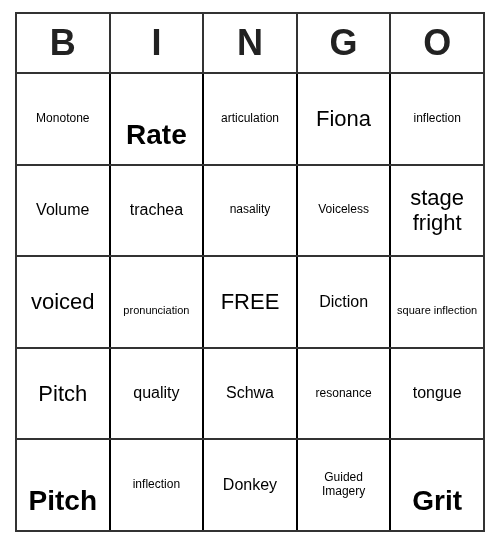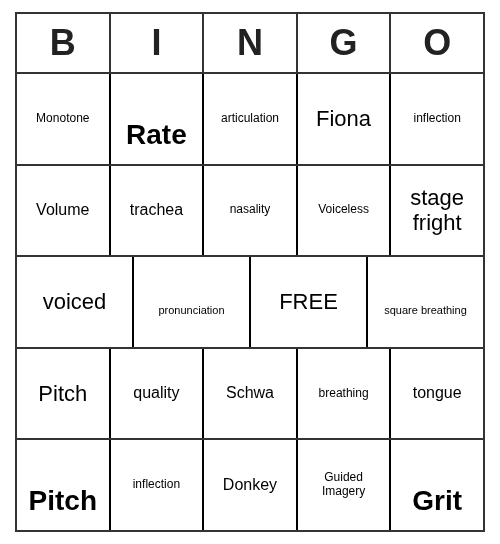--- a/index.html
+++ b/index.html
@@ -156,35 +156,38 @@
         <div class="bingo-cell">
           <span class="cell-text size-lg">voiced</span>
         </div>
         <div class="bingo-cell">
           <span class="cell-text size-xs">pronunciation</span>
         </div>
         <div class="bingo-cell">
           <span class="cell-text size-lg">FREE</span>
         </div>
         <div class="bingo-cell">
-          <span class="cell-text size-xs">square breathing</span>
+          <span class="cell-text size-md">Diction</span>
+        </div>
+        <div class="bingo-cell">
+          <span class="cell-text size-xs">square inflection</span>
         </div>
       </div>
       <div class="bingo-row">
         <div class="bingo-cell">
           <span class="cell-text size-lg">Pitch</span>
         </div>
         <div class="bingo-cell">
           <span class="cell-text size-md">quality</span>
         </div>
         <div class="bingo-cell">
           <span class="cell-text size-md">Schwa</span>
         </div>
         <div class="bingo-cell">
-          <span class="cell-text size-sm">breathing</span>
+          <span class="cell-text size-sm">resonance</span>
         </div>
         <div class="bingo-cell">
           <span class="cell-text size-md">tongue</span>
         </div>
       </div>
       <div class="bingo-row">
         <div class="bingo-cell">
           <span class="cell-text size-xl">Pitch</span>
         </div>
         <div class="bingo-cell">

